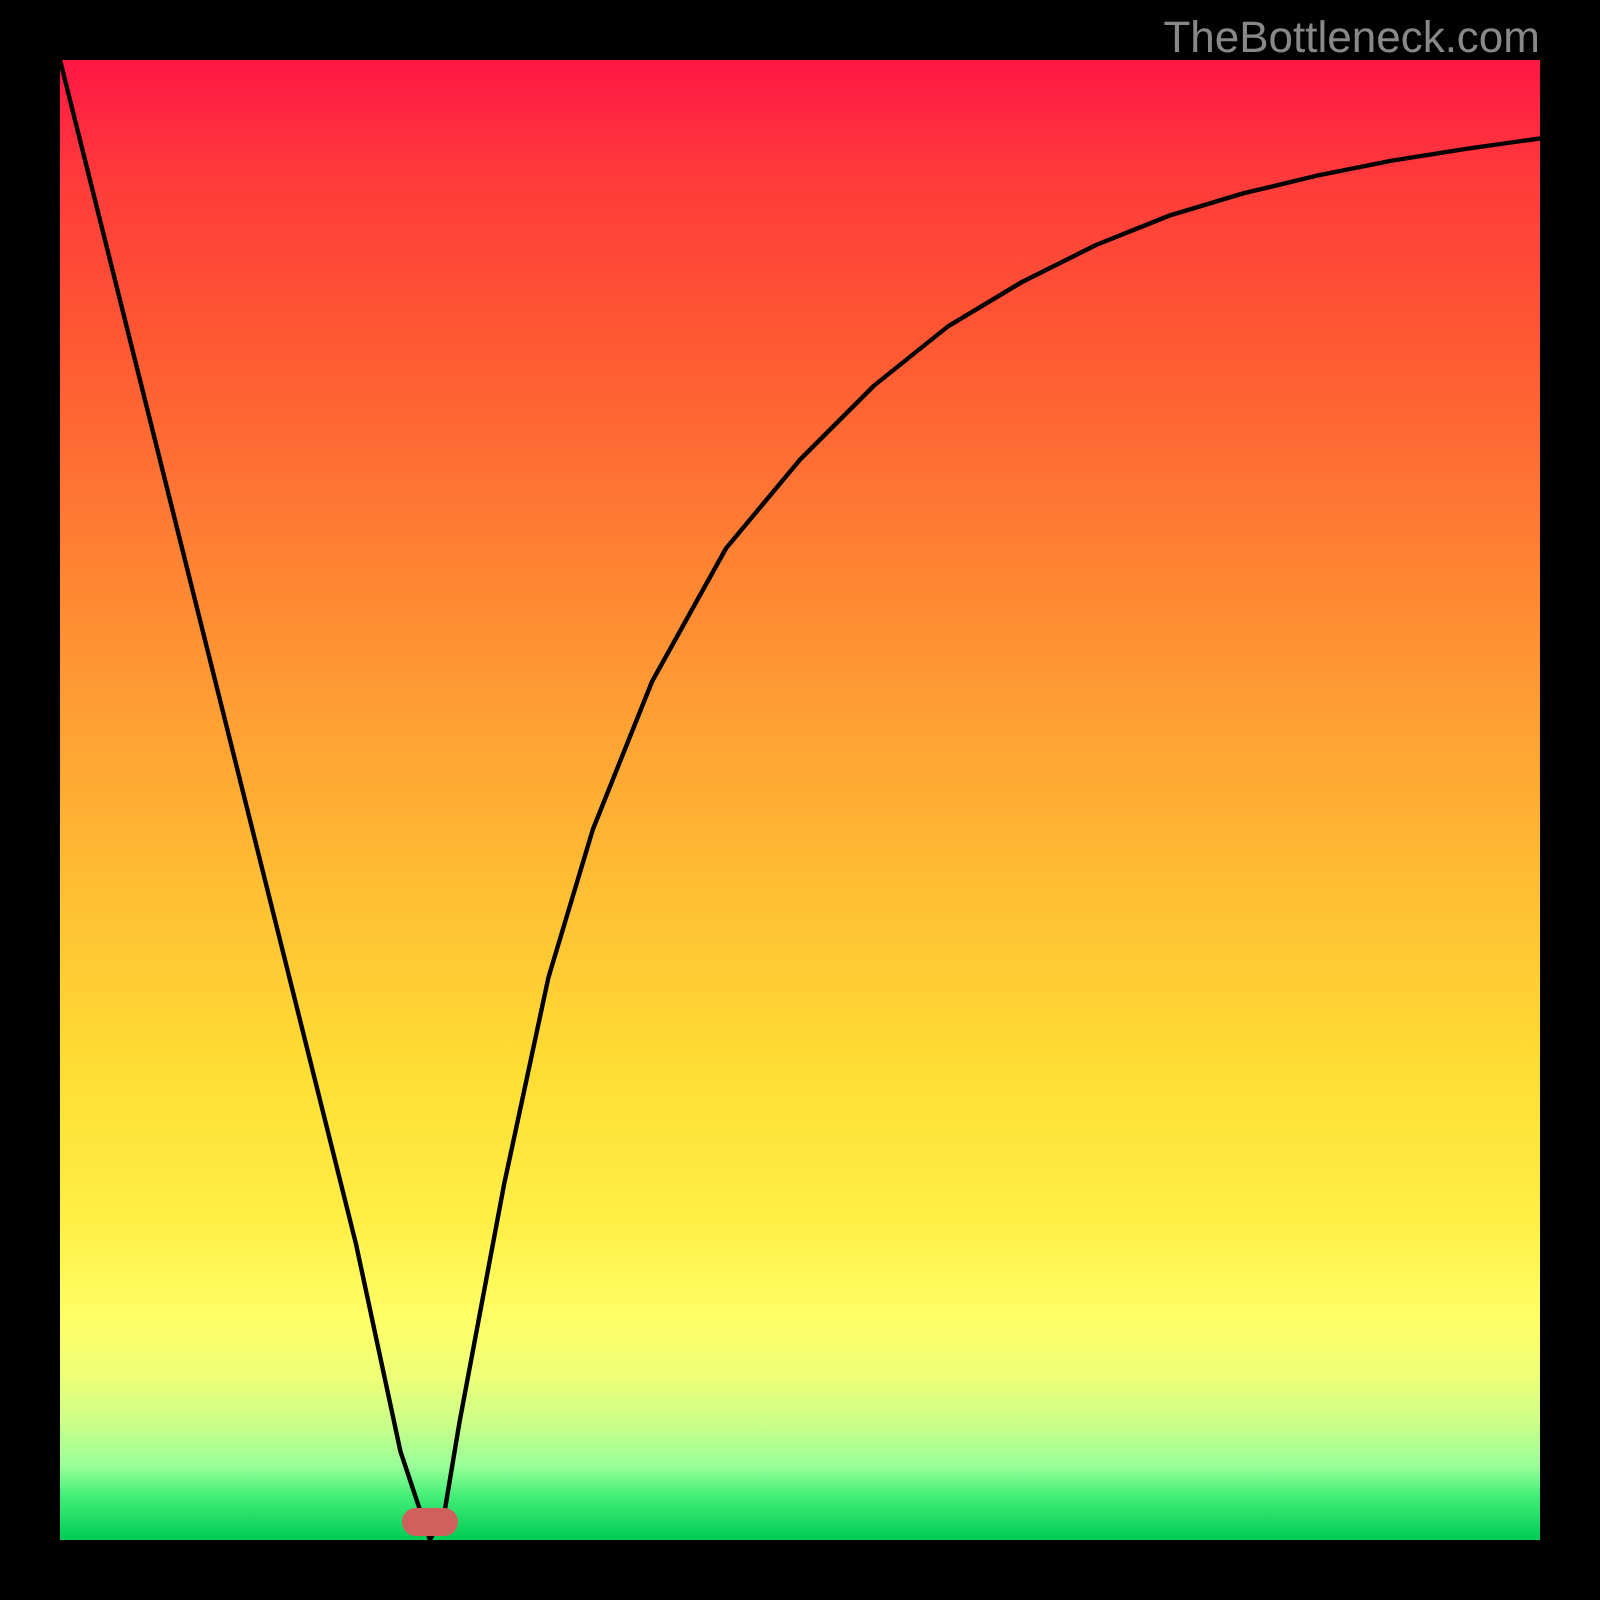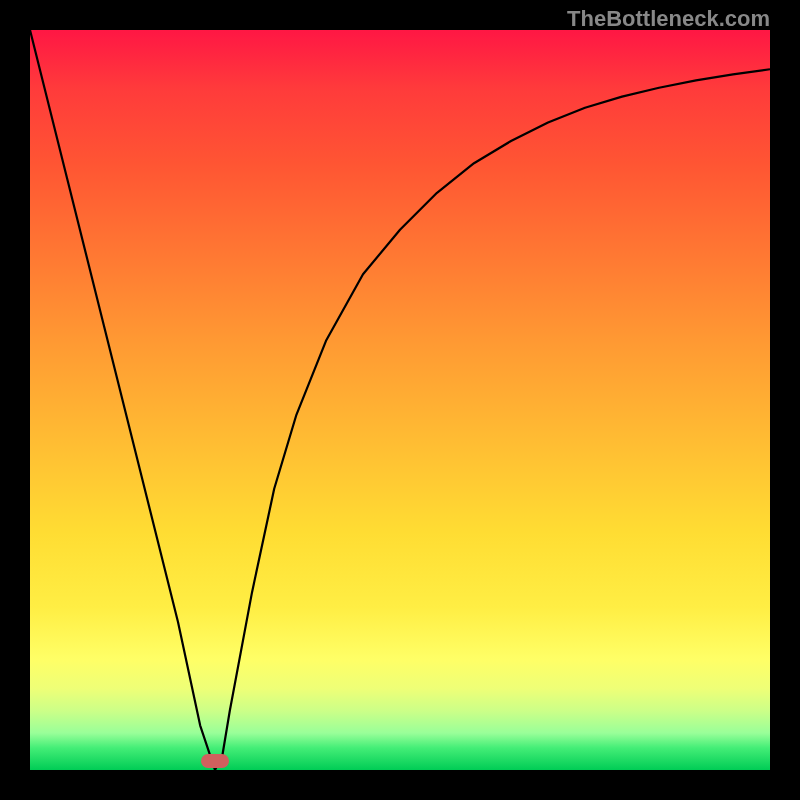--- a/index.html
+++ b/index.html
@@ -34,21 +34,21 @@
       #22dd66 98.5%,
       #00cc55 100%
     );
   }
   .attribution {
     position: absolute;
     top: 6px;
     right: 30px;
     color: #888888;
     font-size: 22px;
-    font-weight: bold;
+    font-weight: normal;
   }
   svg.curve {
     position: absolute;
     left: 0;
     top: 0;
     width: 740px;
     height: 740px;
   }
   .marker {
     position: absolute;

